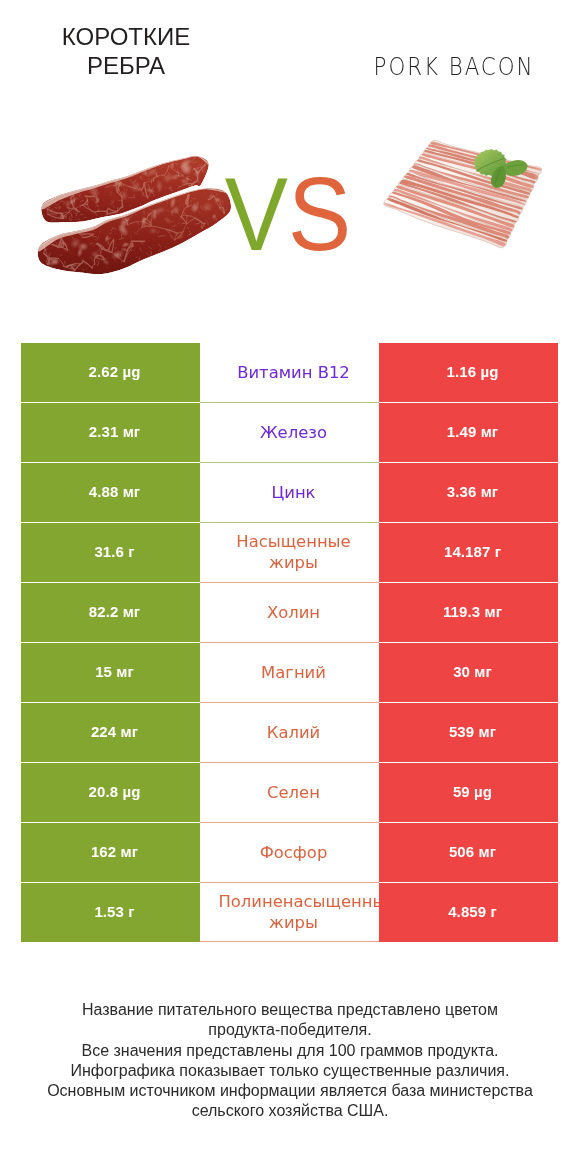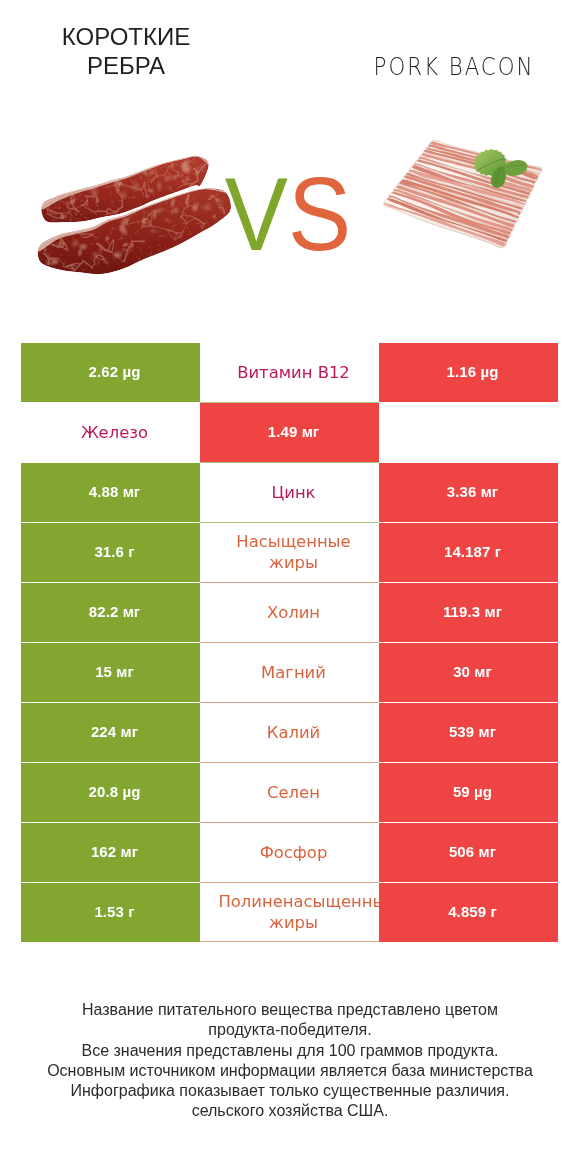--- a/index.html
+++ b/index.html
@@ -27,21 +27,21 @@
   .tbl{position:absolute;left:21px;top:343px;width:537px;}
   .row{position:relative;height:58.8px;display:flex;}
   .cell{height:58.8px;display:flex;align-items:center;justify-content:center;text-align:center;
         font-size:15px;font-weight:700;box-sizing:border-box;line-height:18px;padding-left:8px;}
   .c-left,.c-right{letter-spacing:0.1px;}
   .c-left{width:179px;background:#82a630;color:#fff;}
   .c-mid{width:179px;background:#fff;overflow:hidden;font-family:"DejaVu Sans",sans-serif;
          font-weight:400;font-size:16.4px;line-height:21px;}
   .c-mid span{display:block;width:150px;text-align:center;}
   .c-right{width:179px;background:#ef4444;color:#fff;}
-  .win-green .c-mid{color:#be185d;}
+  .win-green .c-mid{color:#6d28d9;}
   .win-orange .c-mid{color:#d9633f;}
   .gap{height:1.2px;background:#fff;position:relative;}
   .gap i{position:absolute;left:179px;top:0;width:179px;height:1.2px;display:block;}
   .gap.sep-green i{background:#aec47c;}
   .gap.sep-orange i{background:#e8a38a;}
   .row:last-child .c-mid{border-bottom:1.2px solid #e8a38a;box-sizing:border-box;}
 
   .footer{position:absolute;left:0;top:1000px;width:580px;text-align:center;
           font-size:16px;line-height:20.3px;color:#2b2b2b;}
 </style>
@@ -790,20 +790,21 @@
         <div class="cell c-left">2.62 µg</div>
         <div class="cell c-mid">
           <span>Витамин B12</span>
         </div>
         <div class="cell c-right">1.16 µg</div>
       </div>
       <div class="gap sep-green">
         <i></i>
       </div>
       <div class="row win-green">
+        <div class="cell c-left">2.31 мг</div>
         <div class="cell c-mid">
           <span>Железо</span>
         </div>
         <div class="cell c-right">1.49 мг</div>
       </div>
       <div class="gap sep-green">
         <i></i>
       </div>
       <div class="row win-green">
         <div class="cell c-left">4.88 мг</div>
@@ -880,17 +881,17 @@
         <div class="cell c-mid">
           <span>Полиненасыщенные жиры</span>
         </div>
         <div class="cell c-right">4.859 г</div>
       </div>
     </div>
   <div class="footer">
       <div>Название питательного вещества представлено цветом</div>
       <div>продукта-победителя.</div>
       <div>Все значения представлены для 100 граммов продукта.</div>
+      <div>Инфографика показывает только существенные различия.</div>
       <div>Основным источником информации является база министерства</div>
-      <div>Инфографика показывает только существенные различия.</div>
       <div>сельского хозяйства США.</div>
     </div>
 </div>
 
 </body></html>

